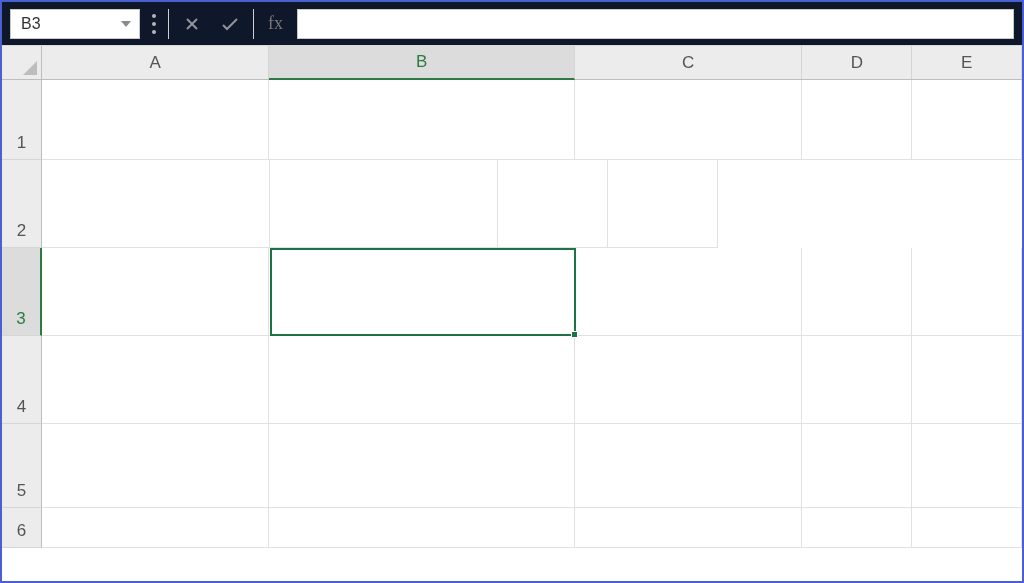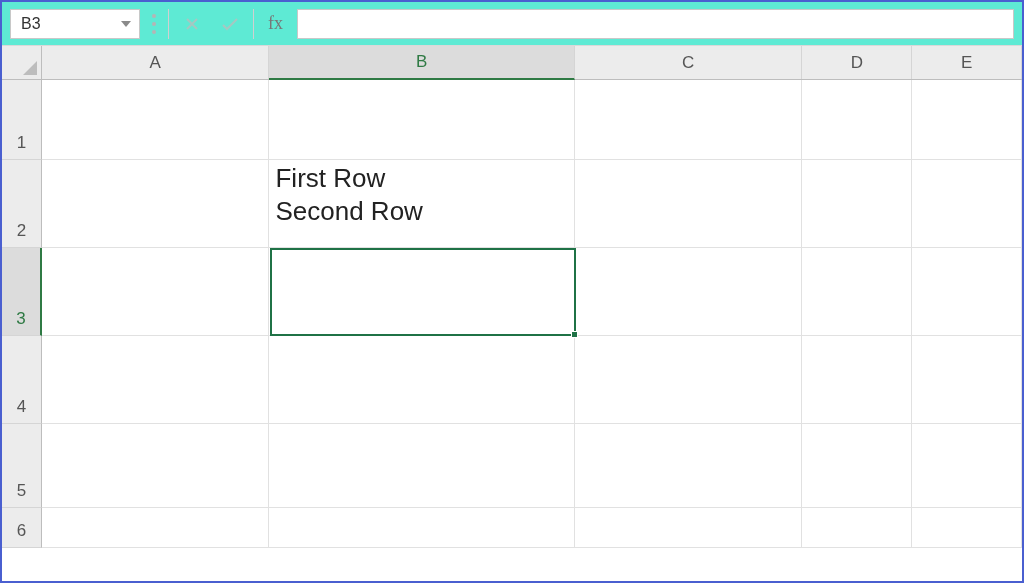--- a/index.html
+++ b/index.html
@@ -10,21 +10,21 @@
     border:2px solid #4a5fd0;
     position:relative;
     overflow:hidden;
   }
 
   
   .formula-row {
     display:flex;
     align-items:center;
     height:44px;
-    background:#5eead4;
+    background:#0f172a;
     border-bottom:1px solid #d9d9d9;
     padding:6px 8px;
     gap:8px;
   }
   .name-box {
     display:flex; align-items:center; justify-content:space-between;
     width:130px; height:30px;
     background:#fff;
     border:1px solid #c8c8c8;
     padding:0 8px 0 10px;
@@ -211,22 +211,20 @@
       <div class="cell cA"></div>
       <div class="cell cB"></div>
       <div class="cell cC"></div>
       <div class="cell cD"></div>
       <div class="cell cE"></div>
     </div>
 
     <div class="row r2">
       <div class="row-head">2</div>
       <div class="cell cA"></div>
-      <div class="cell cB">First Row
-Second Row</div>
       <div class="cell cC"></div>
       <div class="cell cD"></div>
       <div class="cell cE"></div>
     </div>
 
     <div class="row r3">
       <div class="row-head active">3</div>
       <div class="cell cA"></div>
       <div class="cell cB"></div>
       <div class="cell cC"></div>

